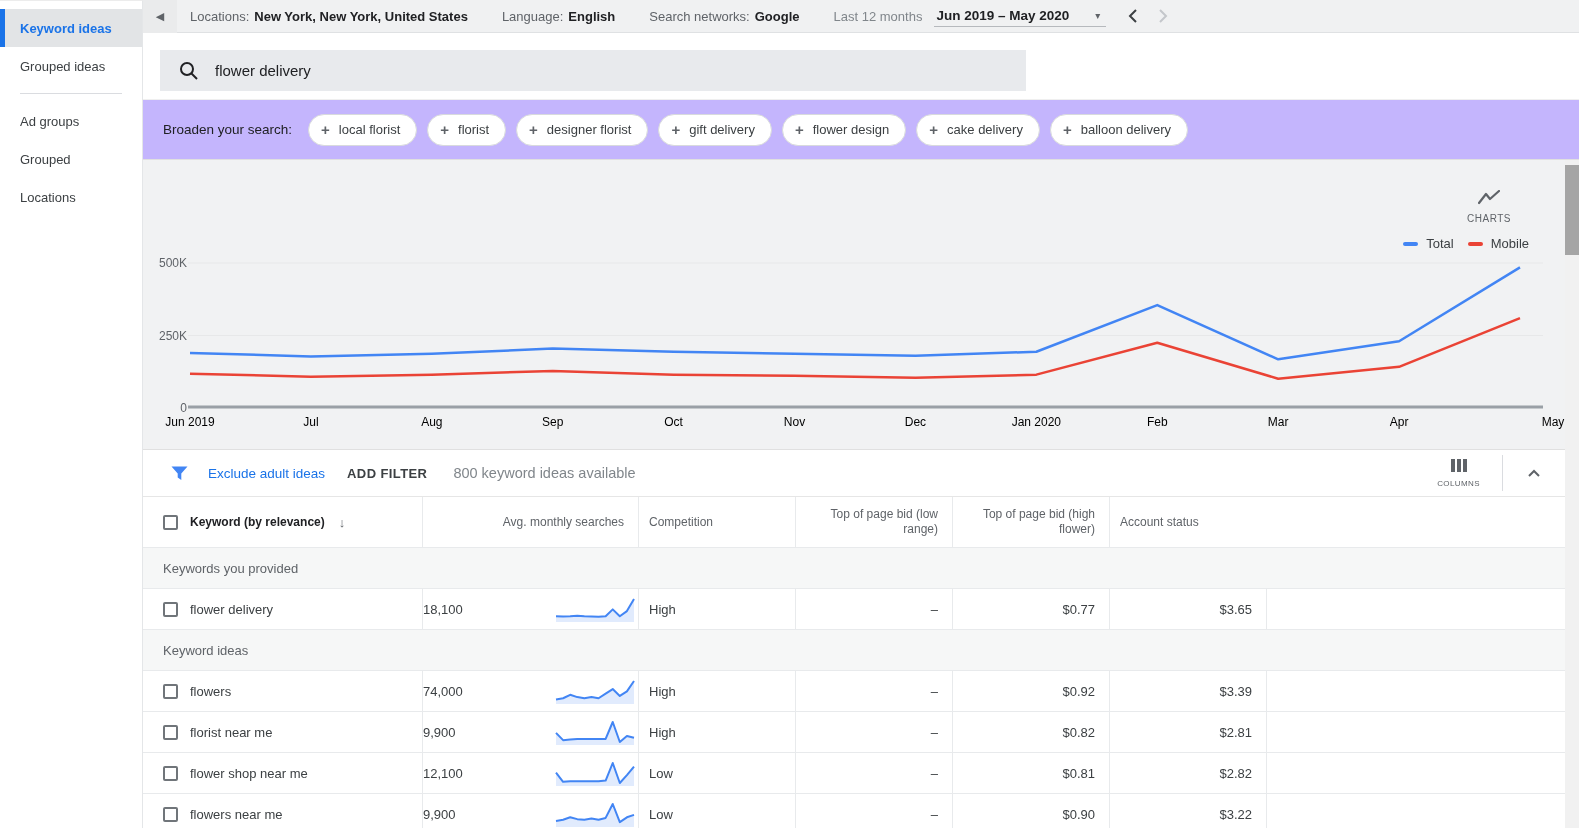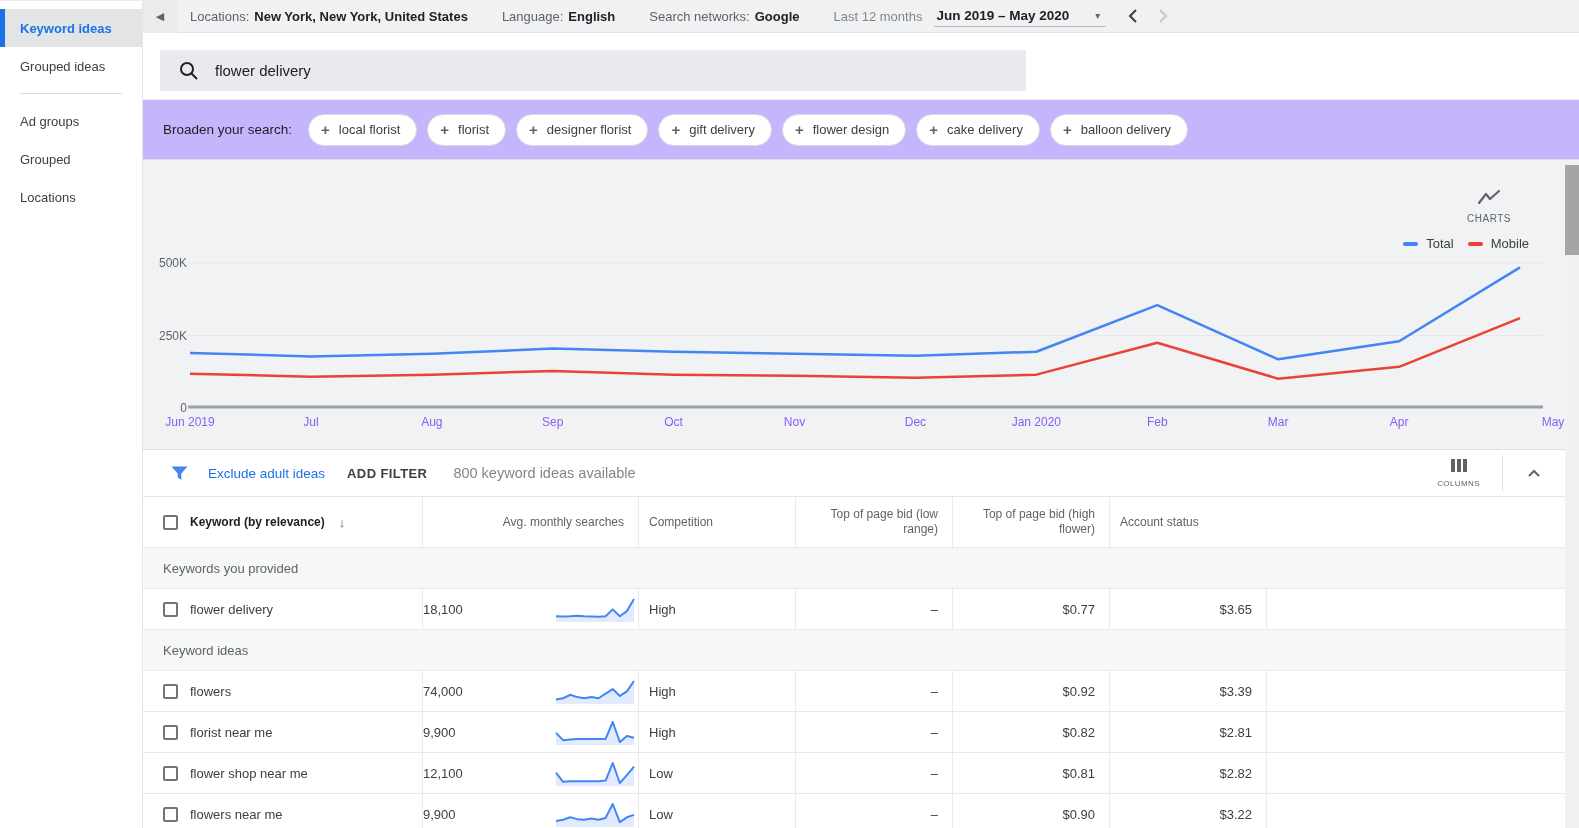--- a/index.html
+++ b/index.html
@@ -54,21 +54,21 @@
   .chart-section { position:absolute; left:143px; top:160px; width:1422px; height:290px;
     background:#f1f2f3; border-bottom:1px solid #e0e0e0; }
   .charts-btn { position:absolute; right:53px; top:30px; width:46px; text-align:center; cursor:pointer; }
   .charts-btn .lbl { display:block; font-size:10px; color:#5f6368; letter-spacing:.5px; margin-top:4px; }
   .legend { position:absolute; right:36px; top:76px; display:flex; align-items:center; gap:14px; }
   .legend-item { display:flex; align-items:center; gap:8px; font-size:13px; color:#3c4043; cursor:pointer; }
   .legend-swatch { width:15px; height:4px; border-radius:2px; }
   .ytick { position:absolute; left:14px; width:30px; text-align:right; font-size:12px; color:#5f6368; line-height:14px; }
   .ytick.t500 { top:96px; } .ytick.t250 { top:169px; } .ytick.t0 { top:241px; }
   .trend-svg { position:absolute; left:0; top:0; }
-  .xlabels span { position:absolute; top:255px; transform:translateX(-50%); font-size:12px; color:#8b5cf6; white-space:nowrap; }
+  .xlabels span { position:absolute; top:255px; transform:translateX(-50%); font-size:12px; color:#000000; white-space:nowrap; }
 
   
   .filter-row { position:absolute; left:143px; top:450px; width:1422px; height:47px; background:#fff;
     border-bottom:1px solid #e6e6e6; display:flex; align-items:center; padding-left:28px; }
   .funnel { margin-right:20px; }
   .excl-link { color:#1a73e8; font-size:13.5px; cursor:pointer; margin-right:22px; }
   .add-filter { color:#3c4043; font-size:13px; font-weight:bold; letter-spacing:.4px; cursor:pointer; margin-right:26px; }
   .avail { color:#80868b; font-size:14.5px; }
   .filter-right { margin-left:auto; display:flex; align-items:center; padding-right:22px; }
   .cols-btn { text-align:center; cursor:pointer; margin-right:22px; }

